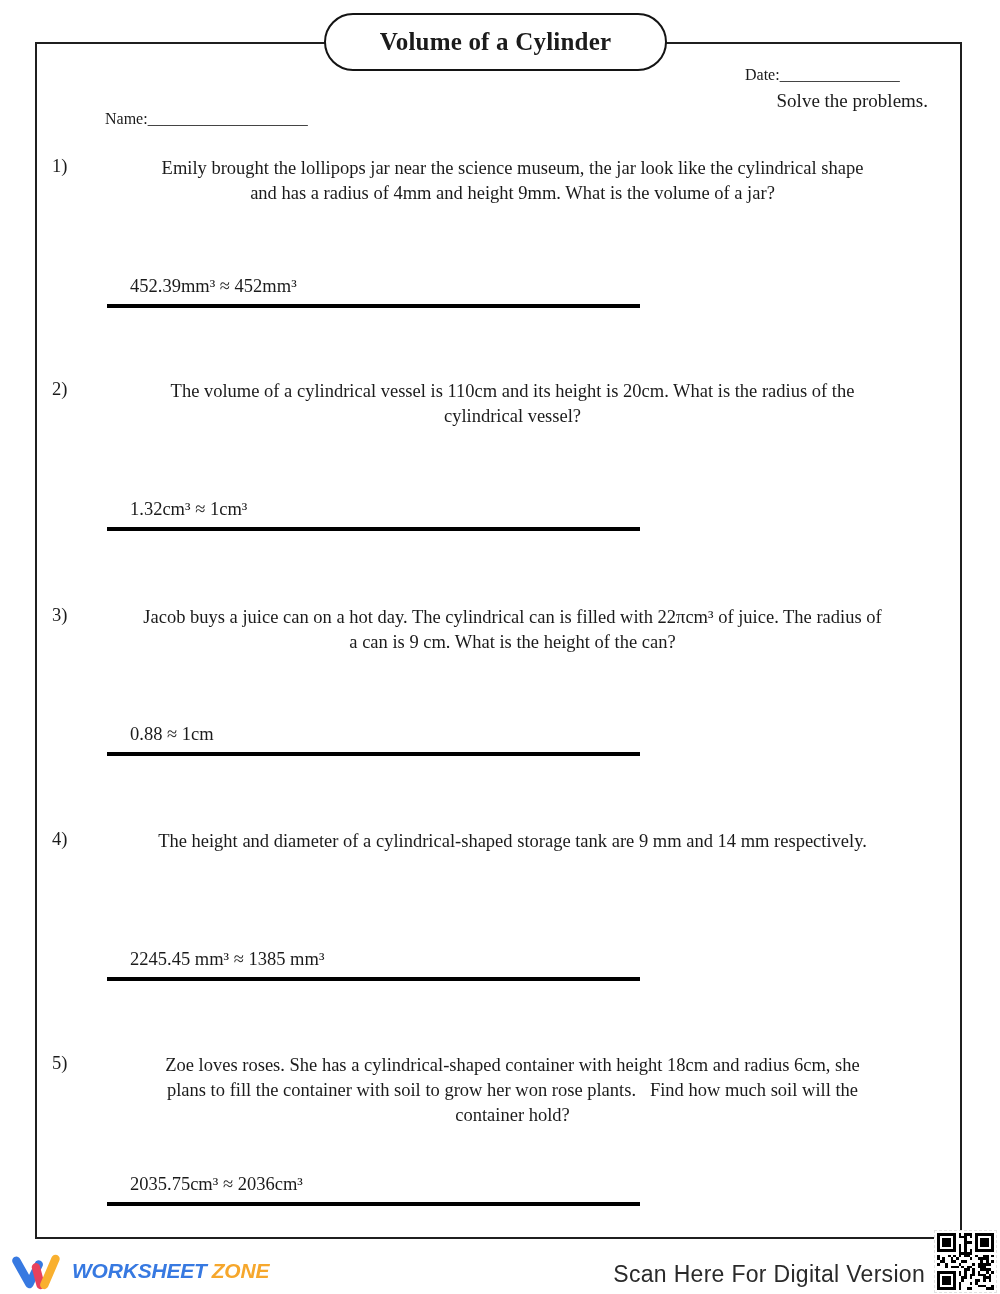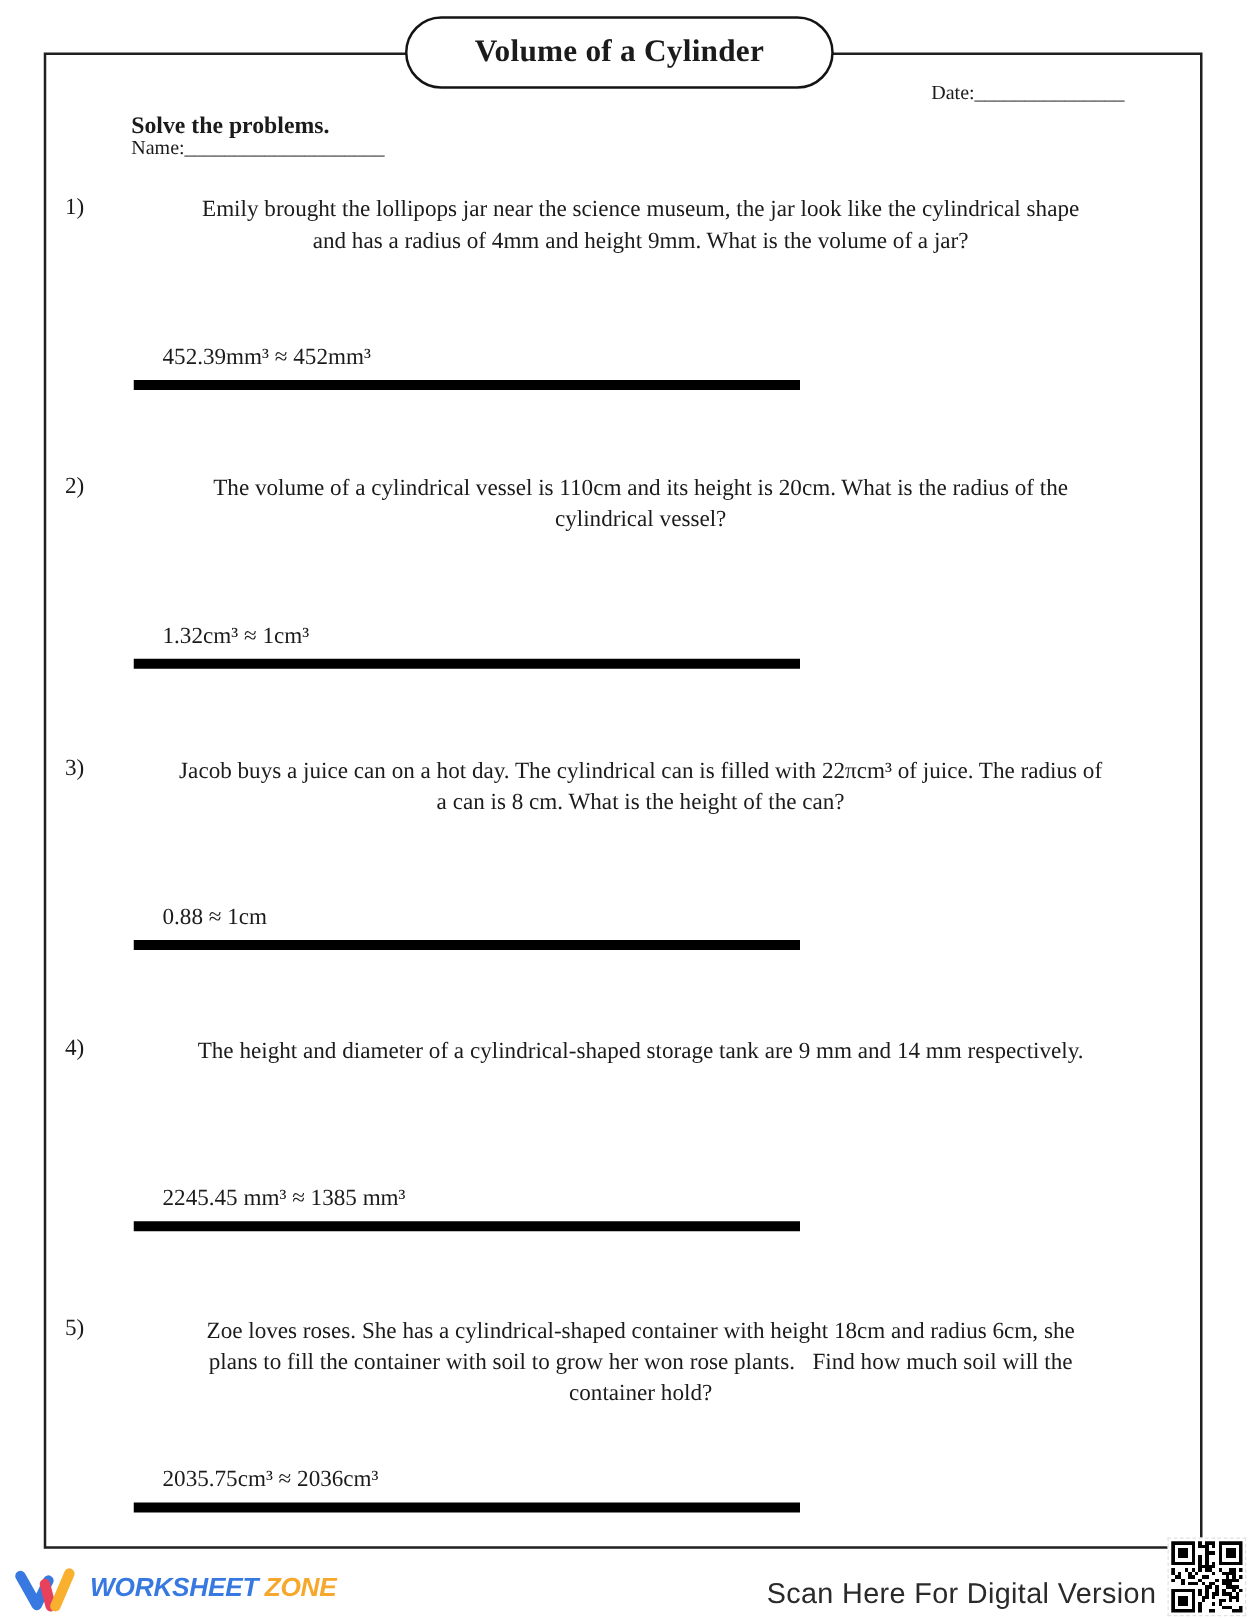--- a/index.html
+++ b/index.html
@@ -12,28 +12,28 @@
 
   .title-pill { position:absolute; left:324px; top:13px; width:343px; height:58px;
     background:#fff; border:2px solid #141414; border-radius:30px;
     display:flex; align-items:center; justify-content:center;
     font-weight:bold; font-size:25px; letter-spacing:0.2px; }
 
   .name-field { position:absolute; left:105px; top:66px; font-size:16px;margin-top:44px; }
   .date-field { position:absolute; left:745px; top:66px; font-size:16px; }
 
   .instruction { position:absolute; left:105px; top:90px; width:823px;
-    text-align:left; font-weight:bold; font-size:19px; }
+    text-align:right; font-weight:normal; font-size:19px; }
 
   .qnum { position:absolute; left:52px; font-size:18.5px; }
   .qtext { position:absolute; left:105px; width:815px; font-size:18.5px; line-height:25px;text-align:center; }
   .qline { white-space:pre; }
 
   .answer { position:absolute; left:107px; width:533px;
-    border-bottom:8px solid #000000; padding:0 0 7px 23px;
+    border-bottom:4px solid #000000; padding:0 0 7px 23px;
     font-size:18.5px; line-height:22px; white-space:pre; }
 
   .footer-left { position:absolute; left:8px; top:1251px; display:flex;
     align-items:center; gap:10px; }
   .brand-text { font-family:"Liberation Sans", sans-serif; font-weight:800;
     font-size:21px; letter-spacing:-0.2px; display:flex; gap:5px;font-style:italic; }
   .brand-word1 { color:#3779E1; }
   .brand-word2 { color:#F6A72C;text-align:center; }
 
   .scan-text { position:absolute; right:75px; top:1261px;
@@ -77,21 +77,21 @@
       <div class="qline">cylindrical vessel?</div>
       <div class="qline"></div>
     </div>
     <div class="answer" style="top:498px">1.32cm³ ≈ 1cm³</div>
   </div>
 
   <div>
     <div class="qnum" style="top:605px">3)</div>
     <div class="qtext" style="top:605px">
       <div class="qline">Jacob buys a juice can on a hot day. The cylindrical can is filled with 22πcm³ of juice. The radius of</div>
-      <div class="qline">a can is 8 cm. What is the height of the can?</div>
+      <div class="qline">a can is 9 cm. What is the height of the can?</div>
       <div class="qline"></div>
     </div>
     <div class="answer" style="top:723px">0.88 ≈ 1cm</div>
   </div>
 
   <div>
     <div class="qnum" style="top:829px">4)</div>
     <div class="qtext" style="top:829px">
       <div class="qline">The height and diameter of a cylindrical-shaped storage tank are 9 mm and 14 mm respectively.</div>
       <div class="qline"></div>

